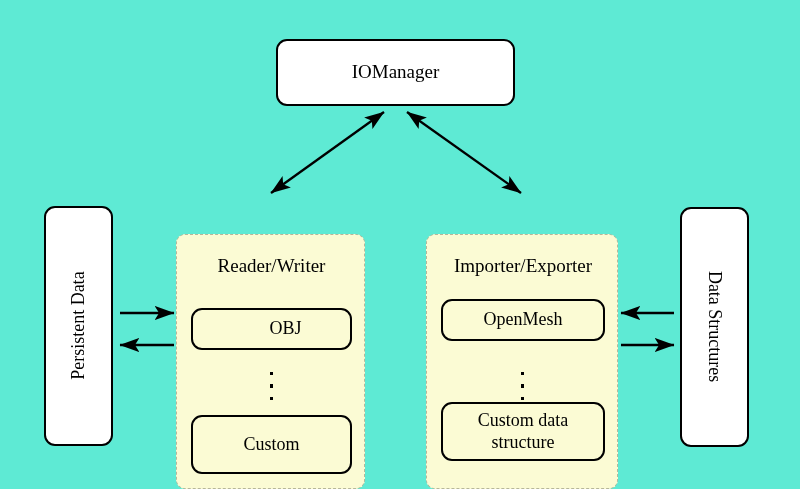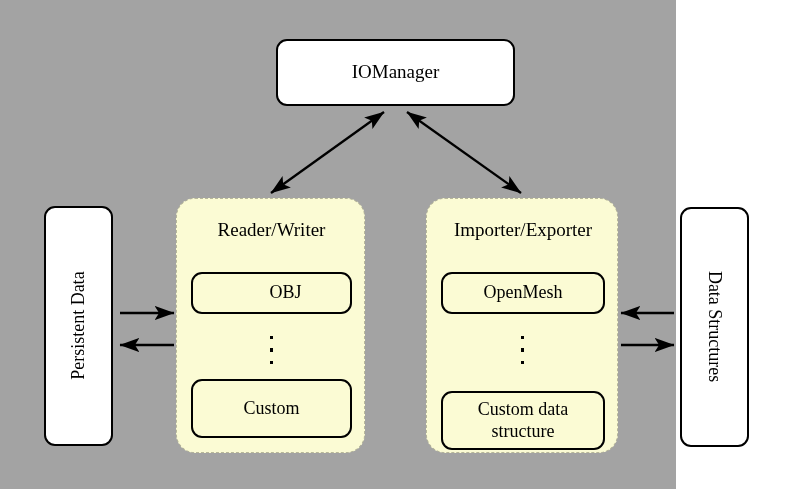--- a/index.html
+++ b/index.html
@@ -9,23 +9,23 @@
   }
   body {
     width: 800px;
     height: 489px;
     font-family: "Liberation Serif", "DejaVu Serif", serif;
     color: #000000;
     overflow: hidden;
   }
   #stage {
     position: relative;
-    width: 676px;
+    width: 800px;
     height: 489px;
-    background: #a3a3a3;
+    background: #5eead4;
   }
   #arrow-layer {
     position: absolute;
     left: 0;
     top: 0;
     width: 800px;
     height: 489px;
     pointer-events: none;
   }
 
@@ -46,21 +46,22 @@
     border: 2.2px solid #000000;
     border-radius: 11px;
   }
 
   
   .group-panel {
     position: absolute;
     box-sizing: border-box;
     background: #fbfbd4;
     border: 1.4px dashed #b7b79a;
-    border-radius: 19px;
+    border-radius: 9px;
+    margin-top: 36px;
   }
 
   
   .inner-box {
     position: absolute;
     box-sizing: border-box;
     background: #fbfbd4;
     border: 2.2px solid #000000;
     border-radius: 11px;
     display: flex;
@@ -153,29 +154,29 @@
 
     <div class="inner-box t18" style="left:14px; top:180px; width:161px; height:59px; flex-direction:column;">
       <span>Custom</span>
     </div>
   </div>
 
   <div class="group-panel" style="left:426px; top:198px; width:192px; height:255px;padding-left:48px;">
 
     <div class="group-title t19" style="left:0; top:20px; width:192px;">Importer/Exporter</div>
 
-    <div class="inner-box t18" style="left:14px; top:73px; width:164px; height:42px;">
+    <div class="inner-box t18" style="left:14px; top:64px; width:164px; height:42px;">
       <span>OpenMesh</span>
     </div>
 
     <div class="vdots" style="left:86px; top:137px; width:19px; height:28px;">
       <i></i>
         <i></i>
         <i></i>
     </div>
 
-    <div class="inner-box t18" style="left:14px; top:192px; width:164px; height:59px; flex-direction:column;">
+    <div class="inner-box t18" style="left:14px; top:167px; width:164px; height:59px; flex-direction:column;">
       <span>Custom data</span>
       <span>structure</span>
     </div>
   </div>
 
 </div>
 
 </body></html>

